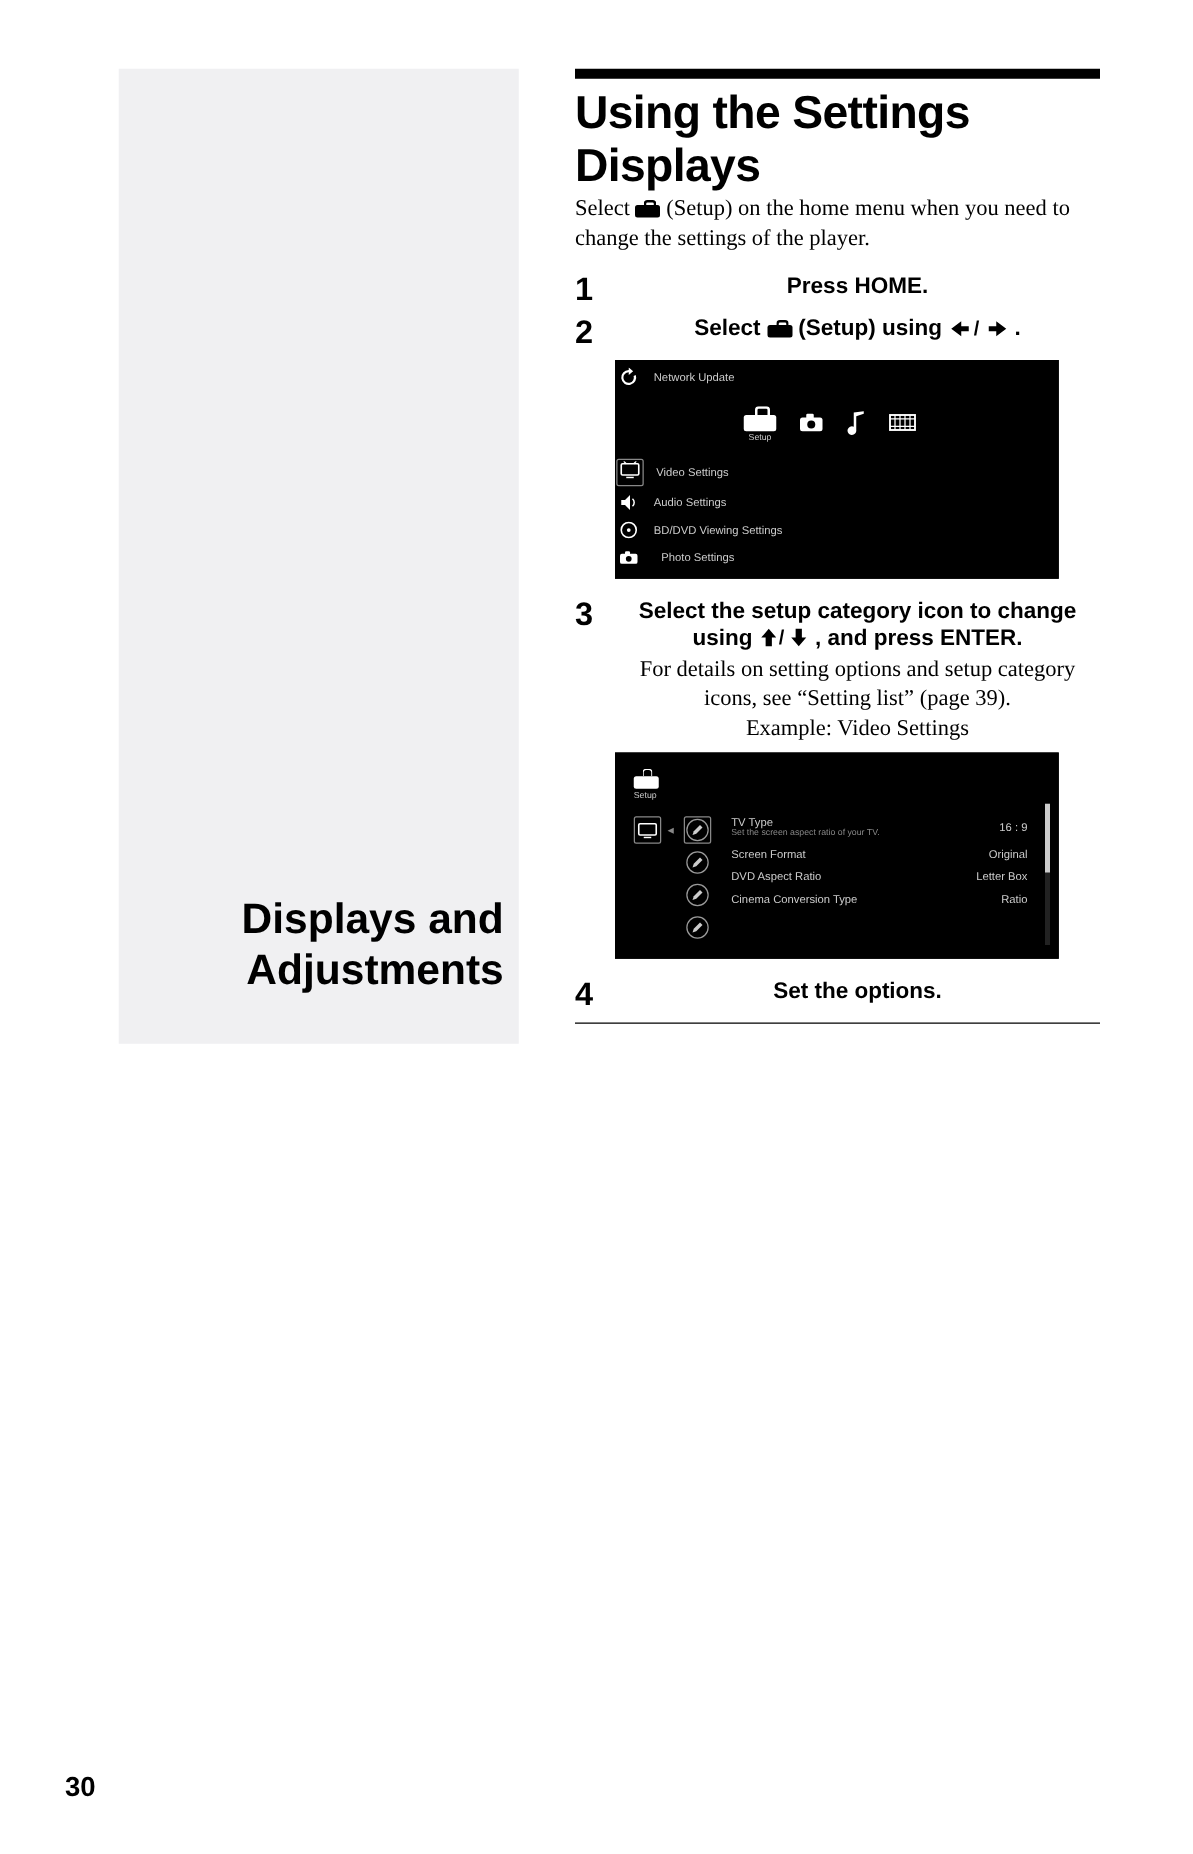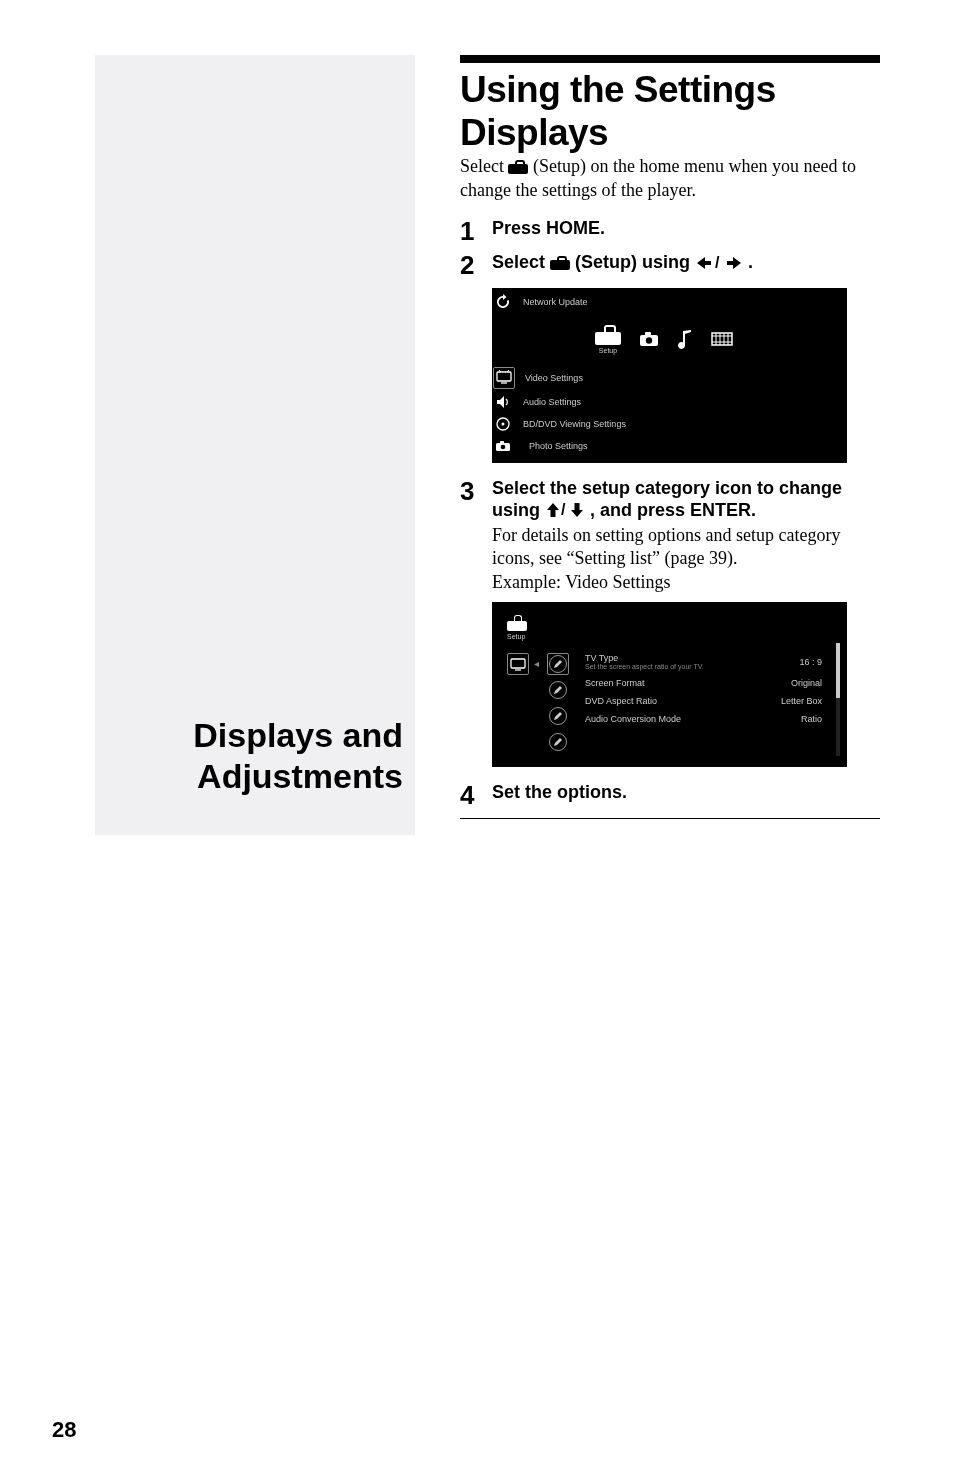--- a/index.html
+++ b/index.html
@@ -64,20 +64,21 @@
   .step-num {
     font-family: Arial, Helvetica, sans-serif;
     font-weight: bold;
     font-size: 26px;
     width: 32px;
     line-height: 1.1;
     flex-shrink: 0;
   }
   .step-body {
     flex: 1;
+    text-align: center;
   }
   .step-head {
     font-family: Arial, "Helvetica Neue", Helvetica, sans-serif;
     font-weight: bold;
     font-size: 18px;
     line-height: 1.25;
   }
   .step-detail {
     font-family: "Times New Roman", Times, serif;
     font-size: 18px;
@@ -385,33 +386,33 @@
         </div>
         <div class="opt-row">
           <span>Screen Format</span>
           <span>Original</span>
         </div>
         <div class="opt-row">
           <span>DVD Aspect Ratio</span>
           <span>Letter Box</span>
         </div>
         <div class="opt-row">
-          <span>Audio Conversion Mode</span>
+          <span>Cinema Conversion Type</span>
           <span>Ratio</span>
         </div>
       </div>
       <div class="scrollbar">
           <div class="thumb"></div>
         </div>
     </div>
   </div>
 
   <div class="step-row">
     <div class="step-num">4</div>
     <div class="step-body">
       <div class="step-head">Set the options.</div>
     </div>
   </div>
 
   <hr class="thin-rule">
 </div>
 
-<div class="page-num">28</div>
+<div class="page-num">30</div>
 
 </body></html>

